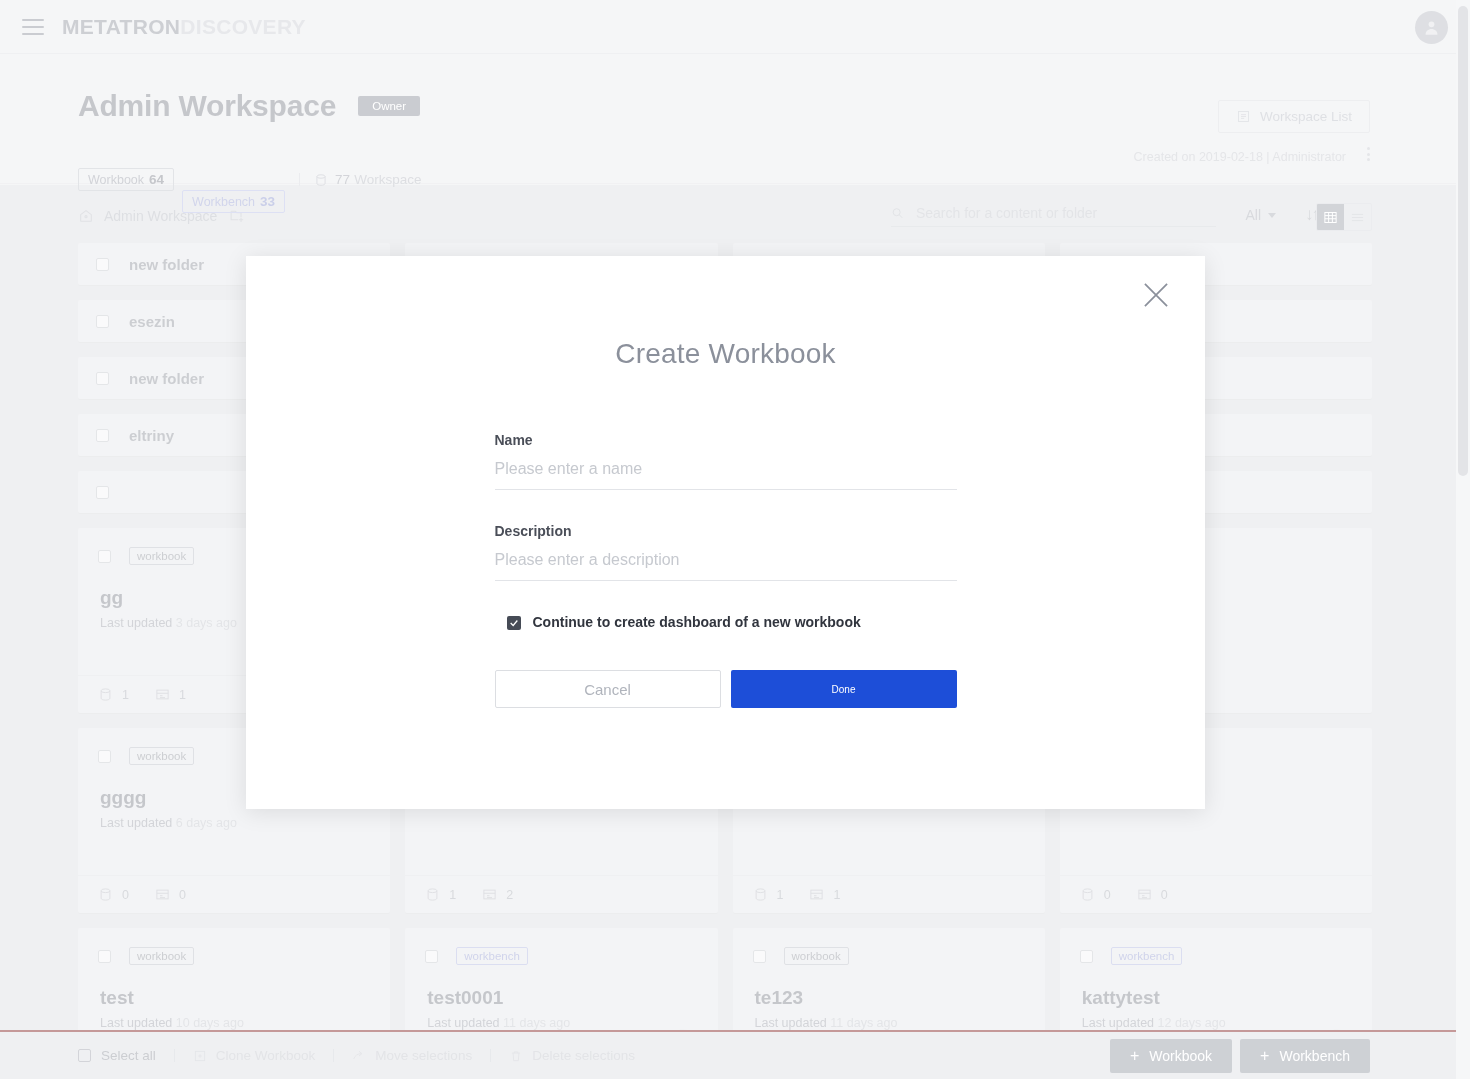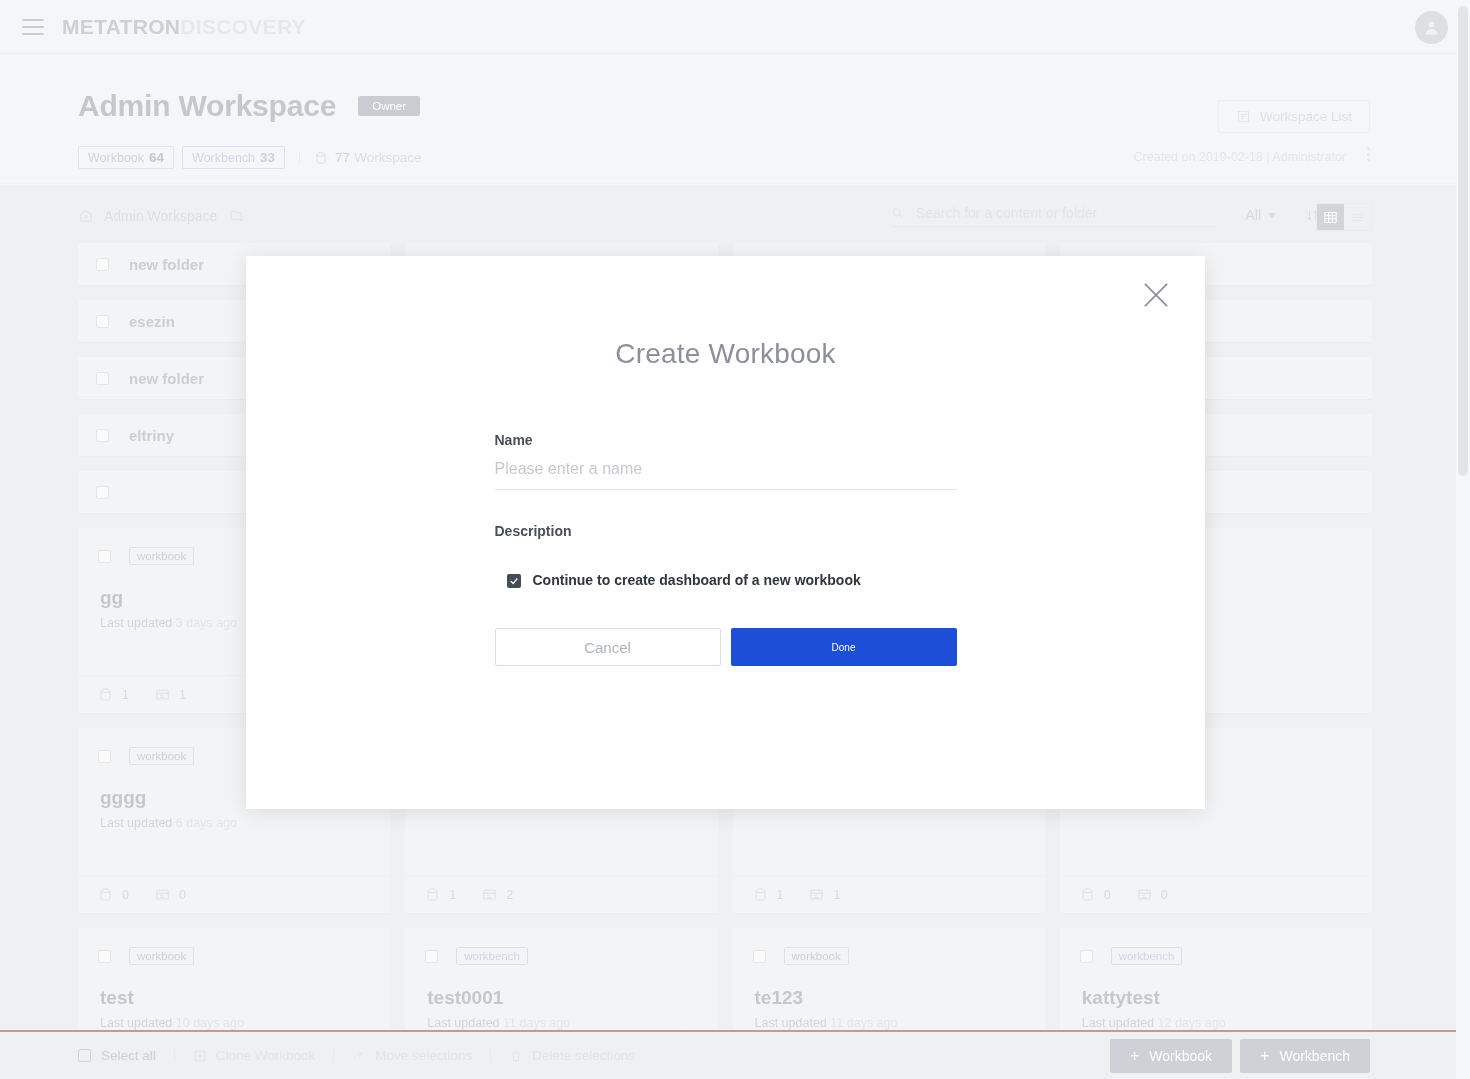--- a/index.html
+++ b/index.html
@@ -38,21 +38,21 @@
   .owner-badge {
     margin-left: 22px; background: #8b8f99; color: #ffffff; font-size: 11.5px;
     padding: 4px 14px; border-radius: 2px; font-weight: normal;
   }
   .ws-meta { position: absolute; left: 78px; top: 92px; display: flex; align-items: center; }
   .chip {
     font-size: 12.5px; padding: 3px 9px; border: 1px solid #bfc3cb; color: #9a9ea8;
     border-radius: 2px; background: transparent;
   }
   .chip b { color: #7f838d; font-weight: bold; font-size: 13.5px; margin-left: 5px; }
-  .chip.blue { border-color: #b4bbe6; color: #9aa2d4; margin-left: 8px; }
+  .chip.blue { border-color: #b4bbe6; color: #9aa2d4; margin-left: 8px; margin-top: 44px; }
   .chip.blue b { color: #8b95cf; }
   .meta-div { width: 1px; height: 13px; background: #d2d5db; margin: 0 14px; }
   .ds { display: flex; align-items: center; color: #b3b7bf; font-size: 13.5px; }
   .ds svg { width: 14px; height: 14px; margin-right: 7px; stroke: #b3b7bf; fill: none; }
   .ds b { color: #9da1aa; font-weight: normal; margin-right: 4px; }
   .ws-list-btn {
     position: absolute; right: 86px; top: 46px; display: flex; align-items: center;
     border: 1px solid #d8dade; background: transparent; color: #b7bbc3;
     font-size: 13.5px; padding: 8px 17px; border-radius: 2px; cursor: pointer;
   }
@@ -580,20 +580,21 @@
         </svg>
     </div>
     <div class="modal-title">Create Workbook</div>
     <div class="form">
       <div class="field">
         <label>Name</label>
         <input type="text" placeholder="Please enter a name" style="">
       </div>
       <div class="field">
         <label>Description</label>
+        <input type="text" placeholder="Please enter a description" style="">
       </div>
       <div class="chkrow">
         <span class="chk">
           <svg viewBox="0 0 24 24" stroke-width="3">
               <path d="M4 12l6 6L20 6"></path>
             </svg>
         </span>
         <span>Continue to create dashboard of a new workbook</span>
       </div>
       <div class="actions">

